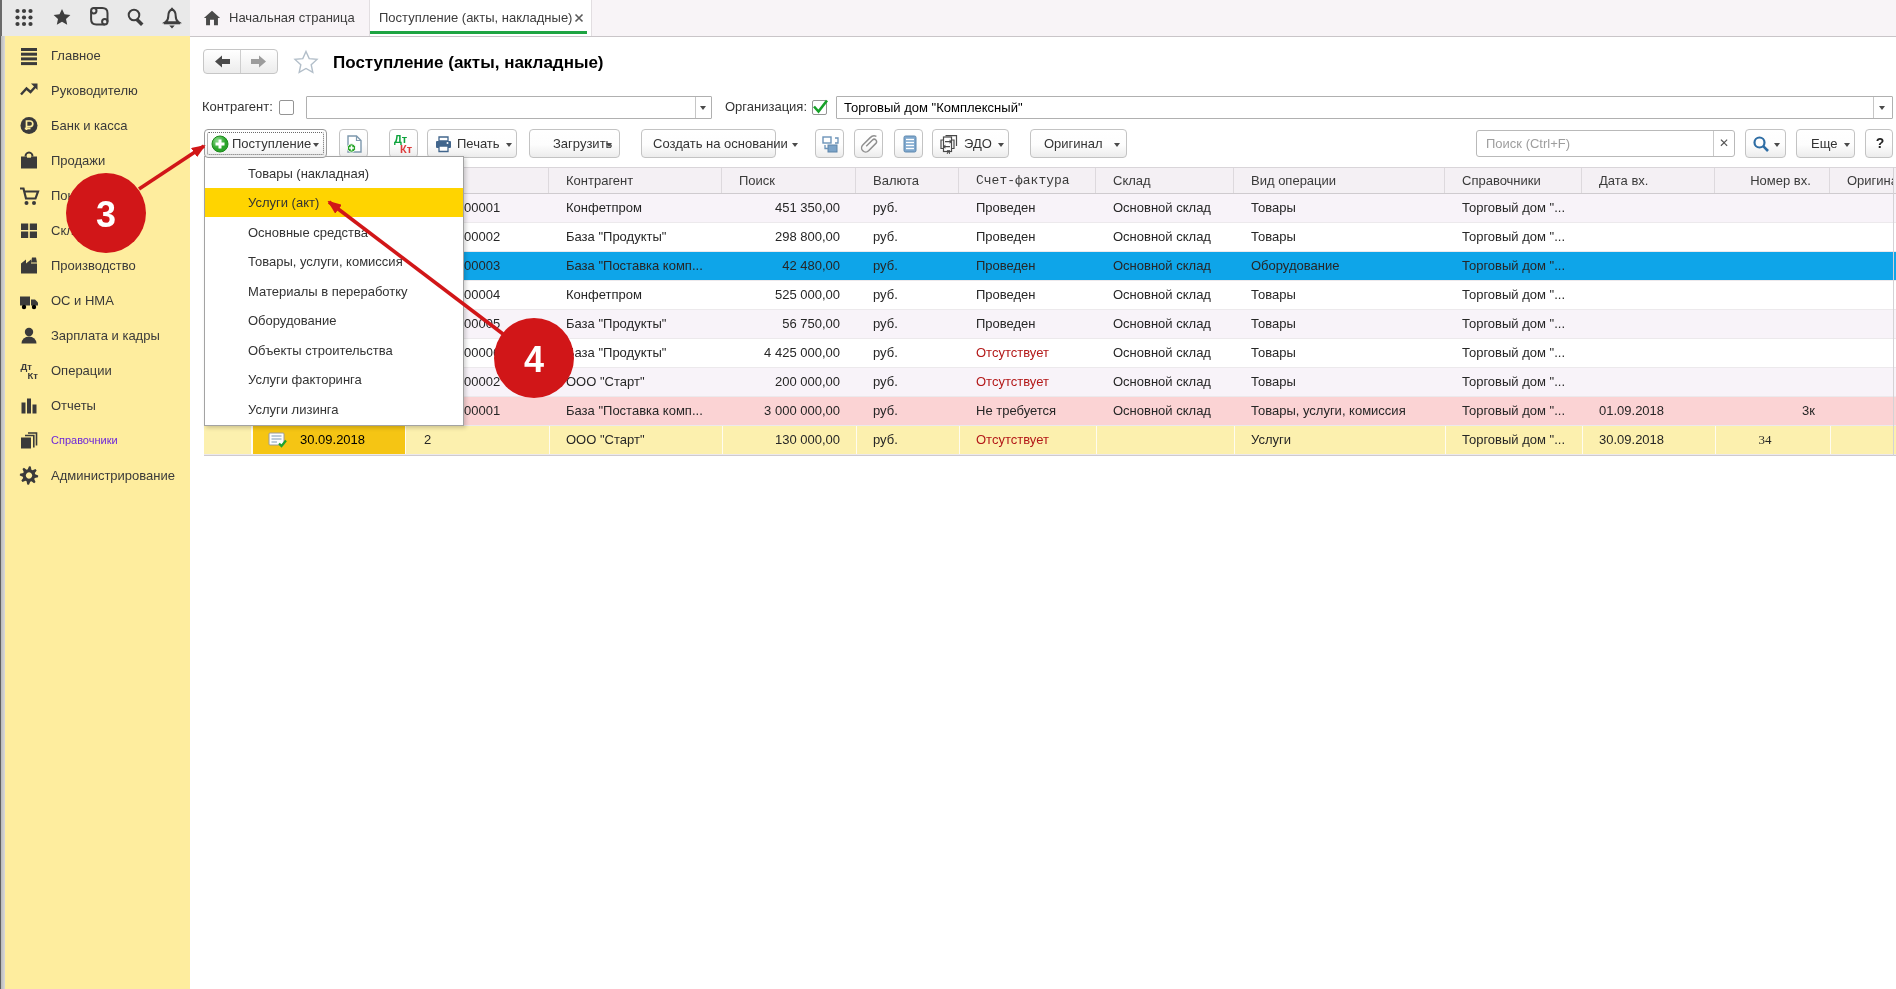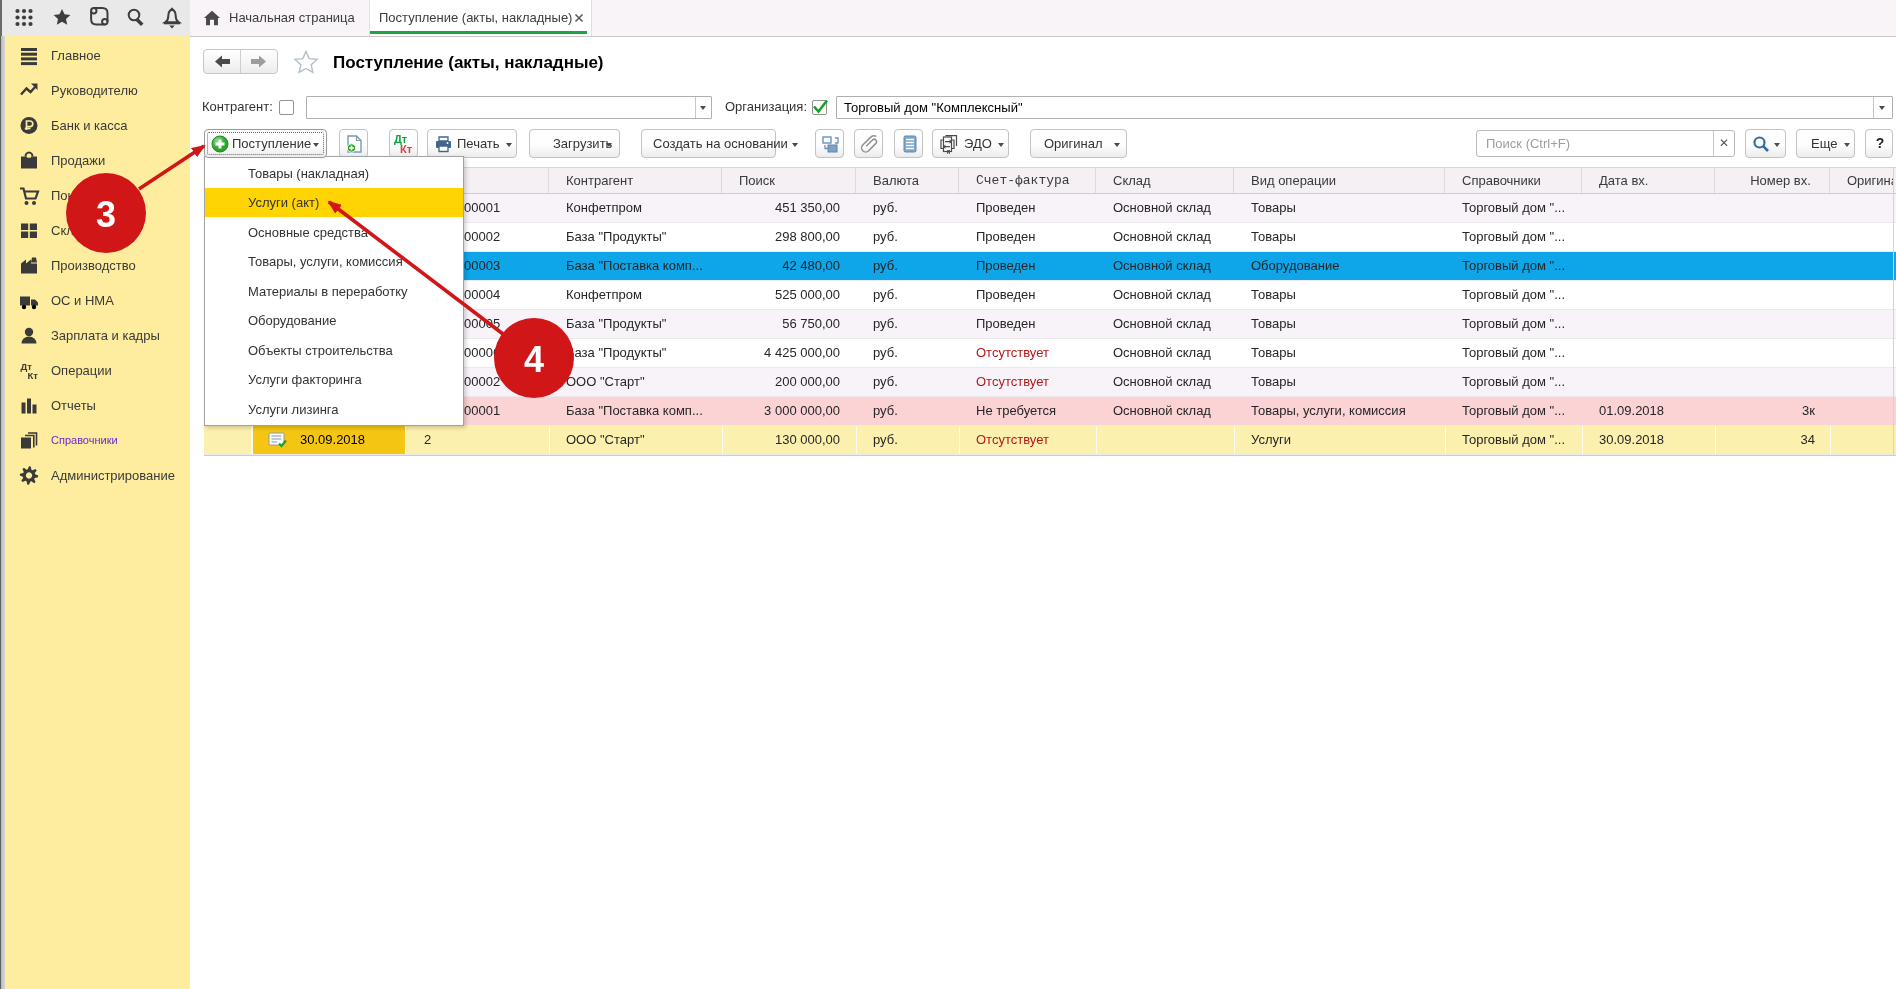--- a/index.html
+++ b/index.html
@@ -383,21 +383,21 @@
       <div class="cell" style="left:96px;width:110px;color:#000;">30.09.2018</div>
       <div class="cell" style="left:220px;width:100px;">2</div>
       <div class="cell" style="left:362px;width:156px;color:#262626;">ООО "Старт"</div>
       <div class="cell" style="left:518px;width:118px;color:#262626;text-align:right;">130 000,00</div>
       <div class="cell" style="left:669px;width:86px;color:#262626;">руб.</div>
       <div class="cell" style="left:772px;width:120px;color:#b31919;">Отсутствует</div>
       <div class="cell" style="left:909px;width:121px;color:#262626;"></div>
       <div class="cell" style="left:1047px;width:194px;color:#262626;">Услуги</div>
       <div class="cell" style="left:1258px;width:120px;color:#262626;">Торговый дом "...</div>
       <div class="cell" style="left:1395px;width:116px;color:#262626;">30.09.2018</div>
-      <div class="cell" style="left:1511px;width:100px;color:#262626;text-align:right;">34</div>
+      <div class="cell" style="left:1511px;width:100px;color:#262626;text-align:center;font-family:Liberation Serif, serif;">34</div>
     </div>
 <div class="abs" style="left:204px;top:455px;width:1692px;height:1px;background:#cfcbcf;"></div>
 <div class="abs" style="left:1893px;top:167px;width:1px;height:289px;background:#d5d1d5;"></div>
 <div class="abs" style="left:204px;top:156px;width:260px;height:270px;background:#fff;border:1px solid #a3a3a3;box-shadow:2px 2px 4px rgba(0,0,0,0.18);z-index:30;">
       <div style="position:absolute;left:0px;top:30.5px;width:258px;height:29px;background:#ffd400;"></div>
       <div style="position:absolute;left:43px;top:1.5px;width:212px;height:29.5px;line-height:29.5px;font-size:13px;color:#333;white-space:nowrap;">Товары (накладная)</div>
       <div style="position:absolute;left:43px;top:31.0px;width:212px;height:29.5px;line-height:29.5px;font-size:13px;color:#333;white-space:nowrap;">Услуги (акт)</div>
       <div style="position:absolute;left:43px;top:60.5px;width:212px;height:29.5px;line-height:29.5px;font-size:13px;color:#333;white-space:nowrap;">Основные средства</div>
       <div style="position:absolute;left:43px;top:90.0px;width:212px;height:29.5px;line-height:29.5px;font-size:13px;color:#333;white-space:nowrap;">Товары, услуги, комиссия</div>
       <div style="position:absolute;left:43px;top:119.5px;width:212px;height:29.5px;line-height:29.5px;font-size:13px;color:#333;white-space:nowrap;">Материалы в переработку</div>

